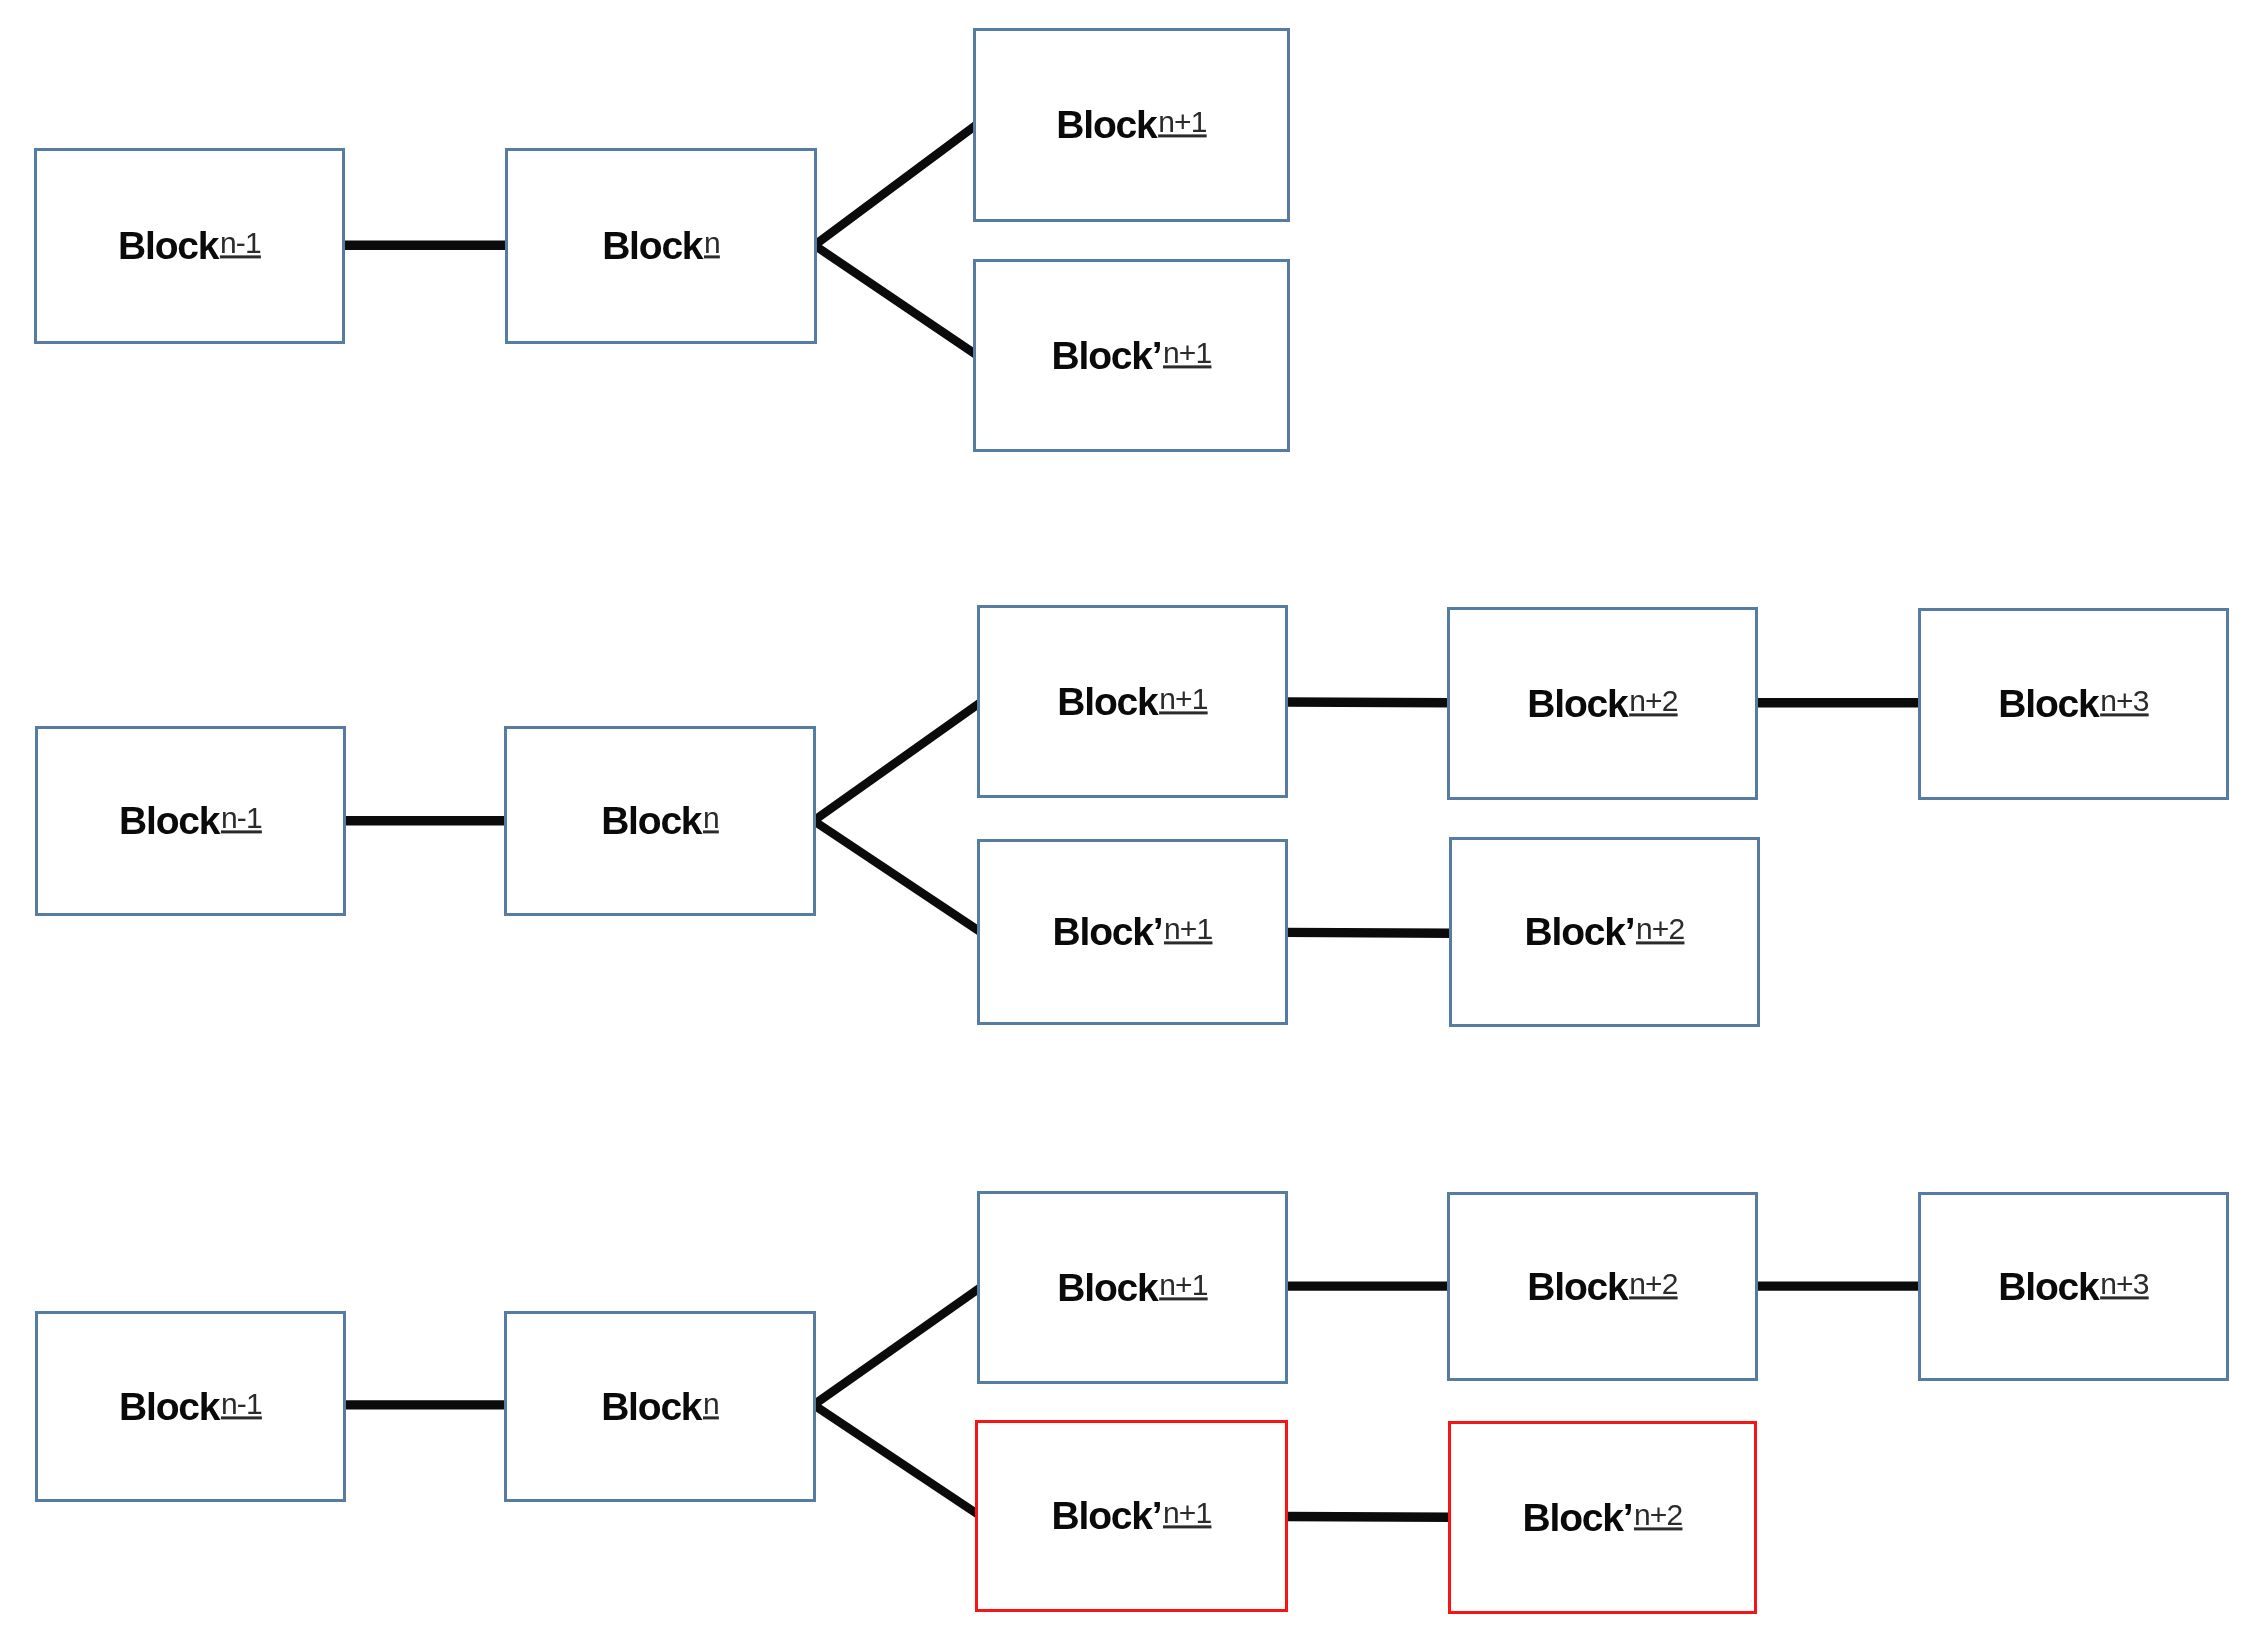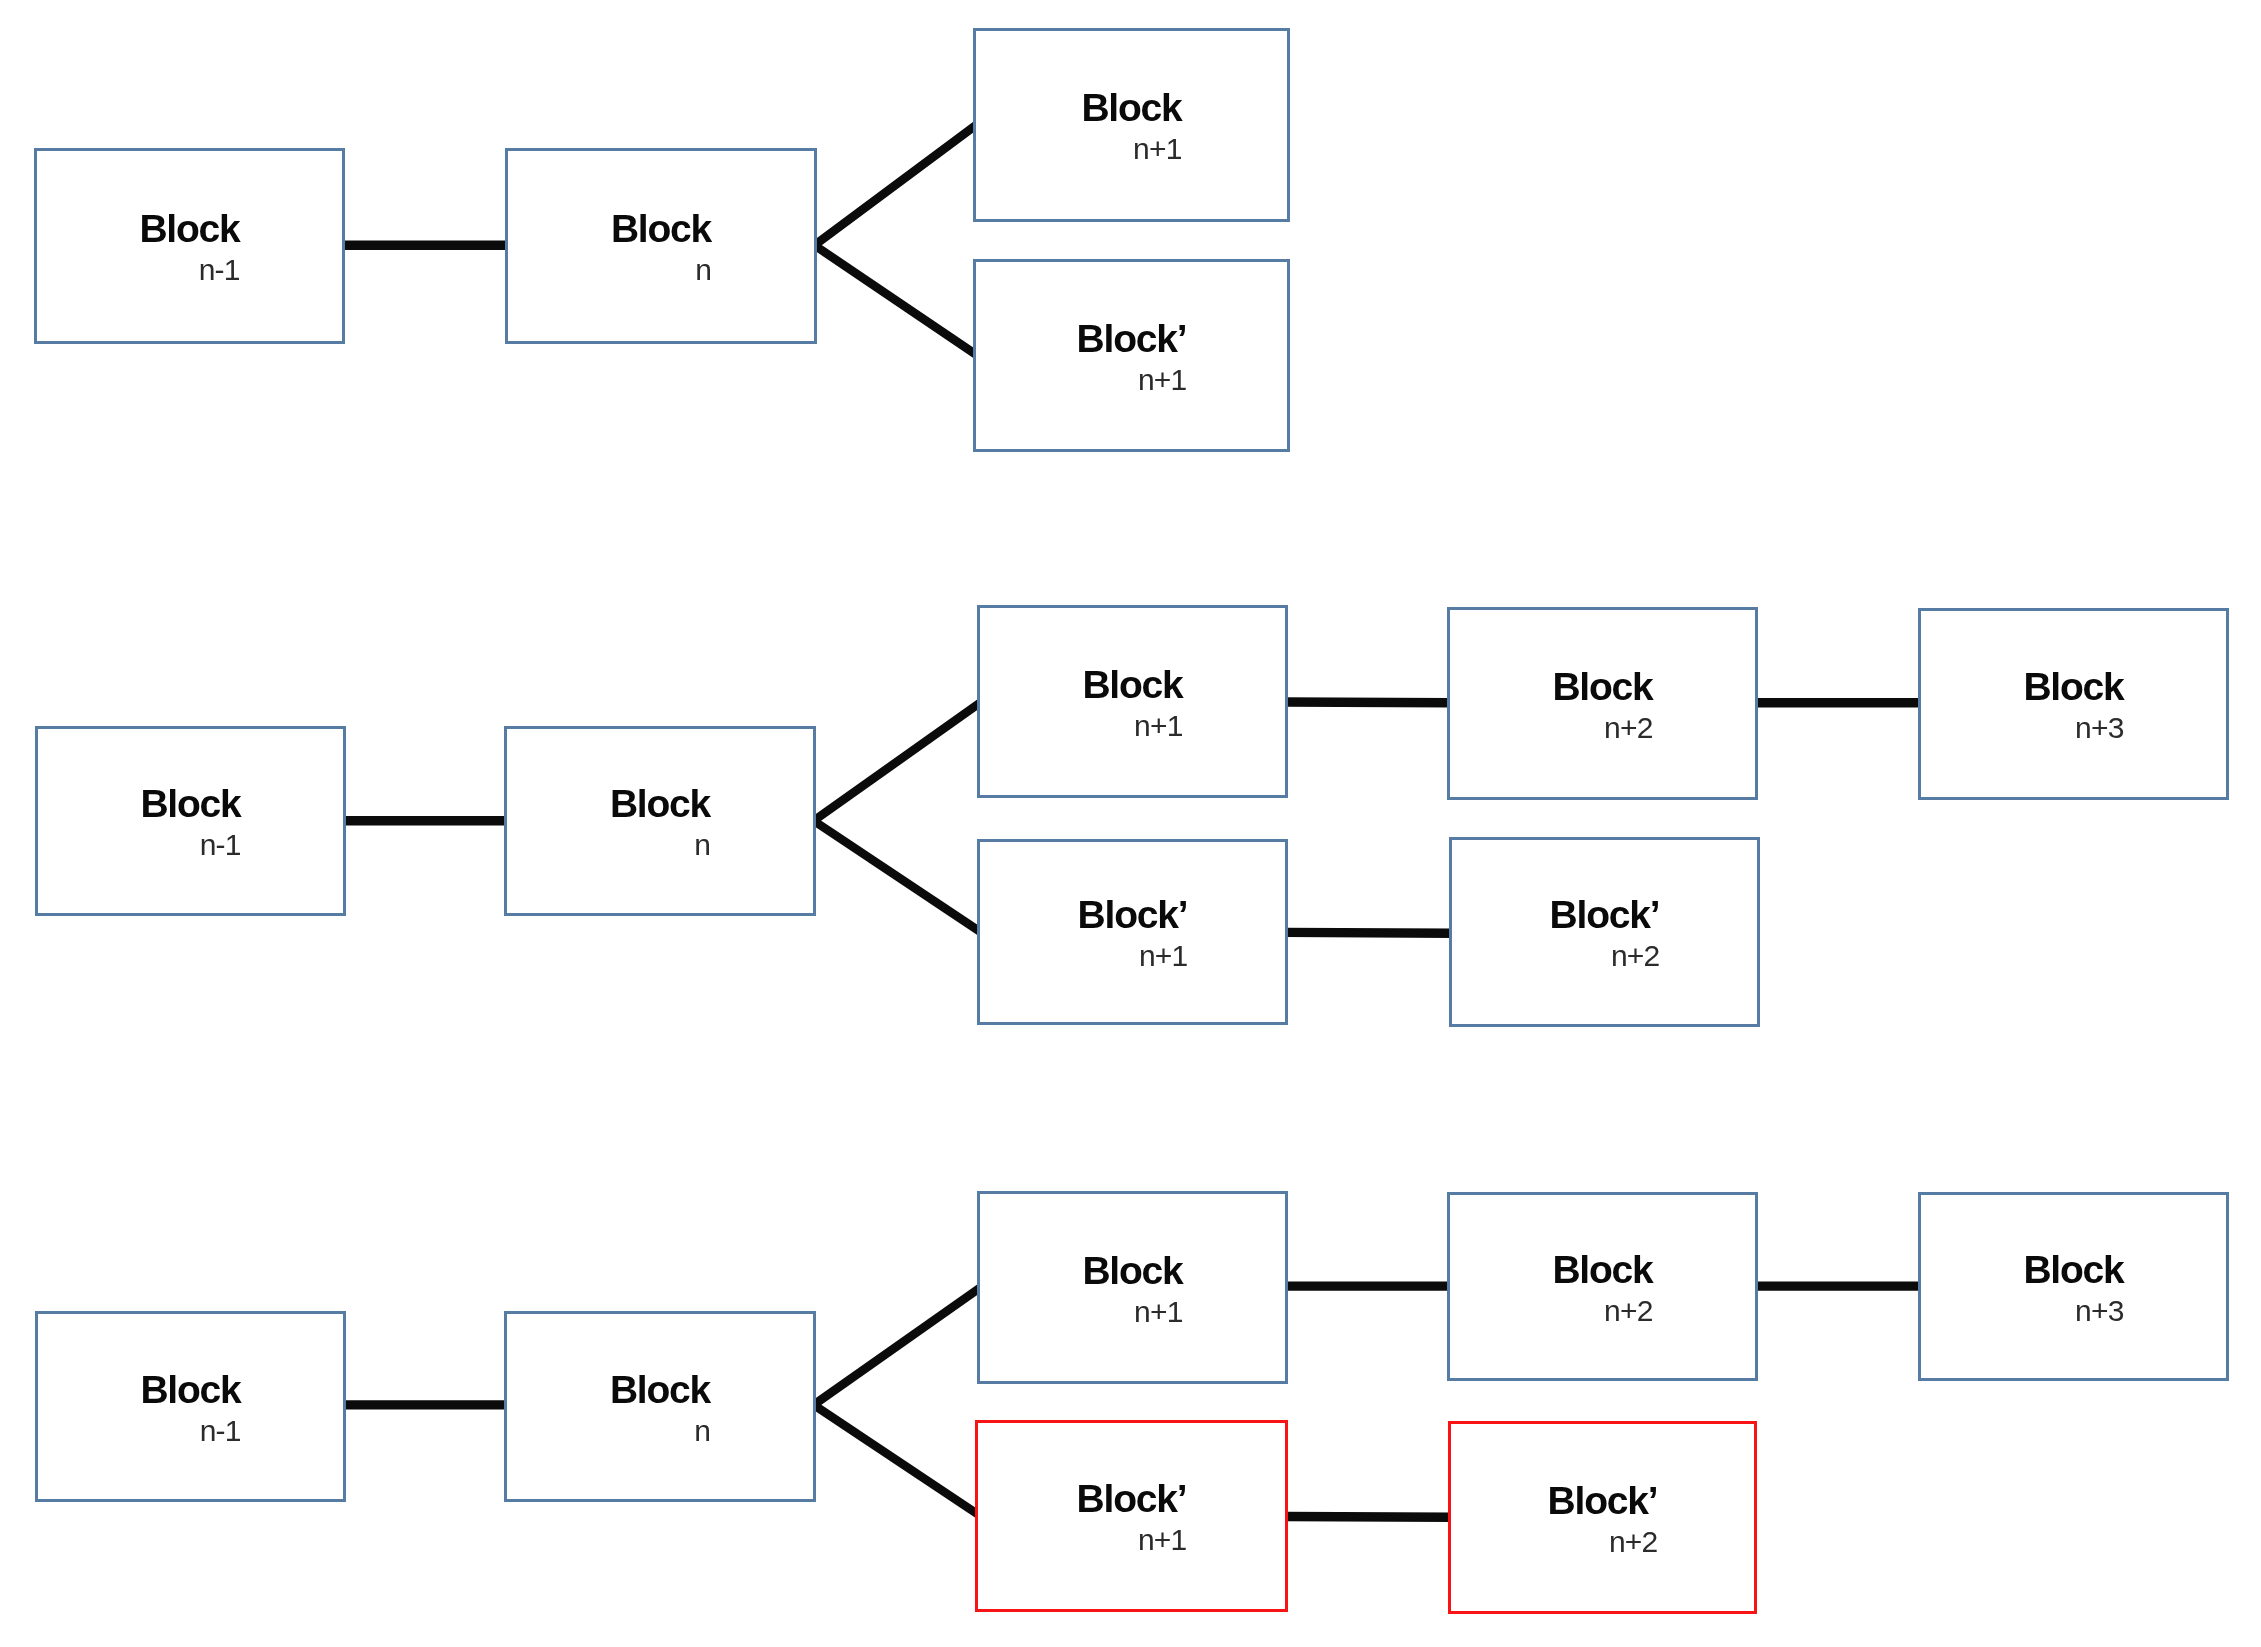--- a/index.html
+++ b/index.html
@@ -40,38 +40,38 @@
     border:3.1px solid var(--blue-border);
     display:flex;
     align-items:center;
     justify-content:center;
   }
   .box.red{
     border-color:var(--red-border);
   }
   .lbl{
     display:flex;
-    align-items:flex-end;
+    align-items:flex-start;
     white-space:nowrap;
-    flex-direction:column;
   }
   .main{
     font-weight:700;
     font-size:39px;
     letter-spacing:-1.2px;
     color:var(--text-main);
   }
   .sub{
     font-weight:400;
     font-size:30px;
     letter-spacing:-0.8px;
     color:var(--text-sub);
     margin-left:1.6px;
     display:inline-block;
     transform:translateY(2.4px);
+    text-decoration:underline;
   }
 </style>
 </head>
 <body>
 
 <div class="canvas">
 
   <svg class="connectors" viewBox="0 0 2876 2095" xmlns="http://www.w3.org/2000/svg">
 
     <line x1="434" y1="312" x2="646" y2="312"></line>

